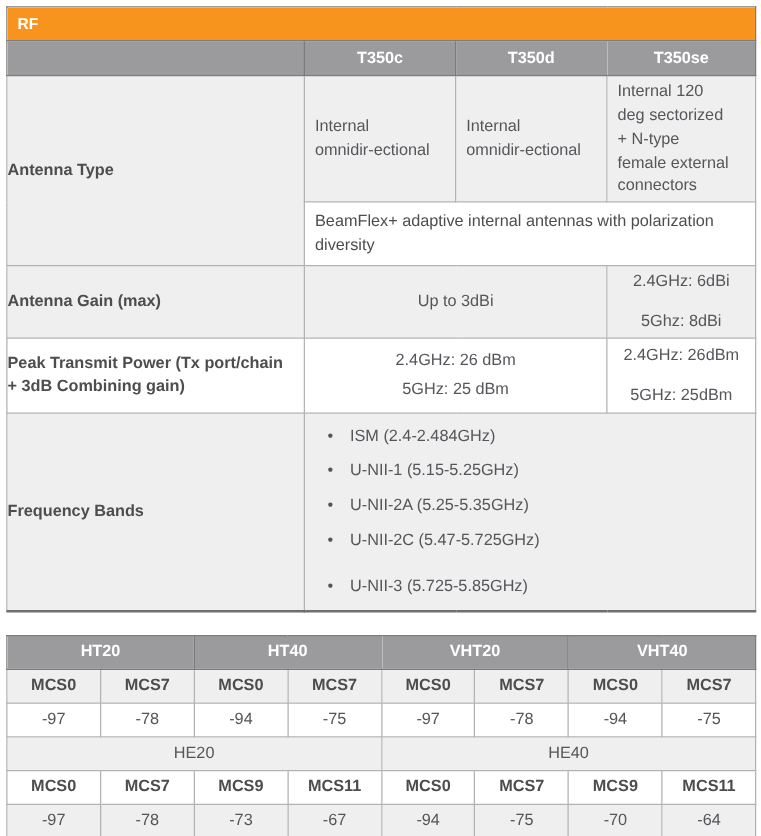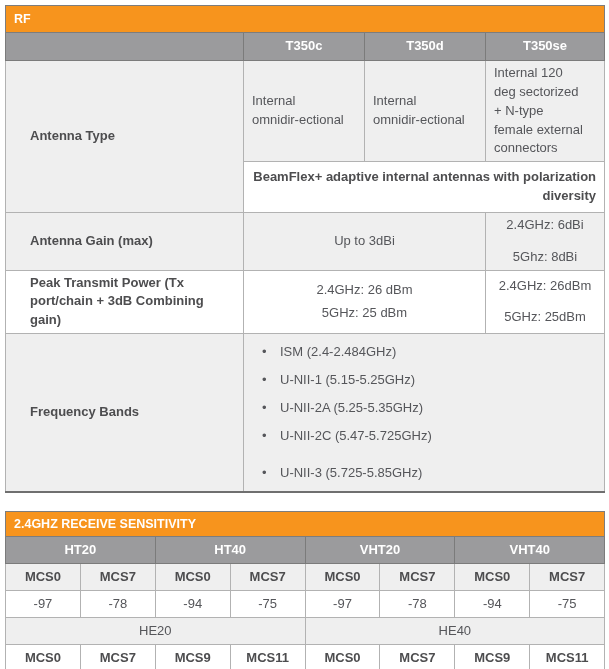--- a/index.html
+++ b/index.html
@@ -48,33 +48,33 @@
     font-size: 13px;
     height: 21px;
     border-color: #7b7b7b;
   }
   tr.row-gray > td { background: #efefef; }
   tr.row-white > td { background: #ffffff; }
   td.label {
     font-weight: bold;
     color: #4d4d4f;
     text-align: left;
-    padding-left: 24px;
+    padding-left: 0;
     padding-right: 8px;
     margin-top: 48px;
   }
   td.cell-left {
     text-align: left;
     padding-left: 8px;
     padding-right: 20px;
   }
   td.beamflex {
-    font-weight: bold;
+    font-weight: normal;
     color: #4d4d4f;
-    text-align: right;
+    text-align: left;
     padding: 6px 8px;
     vertical-align: middle;
   }
   .stack .line2-sm { margin-top: 4px; }
   .stack .line2-lg { margin-top: 13px; }
   ul.freq-list {
     list-style: none;
     margin: 6px 0;
     padding: 0 0 0 10px;
     text-align: left;
@@ -169,23 +169,20 @@
       <col style="width:74.9px">
         <col style="width:74.9px">
         <col style="width:74.9px">
         <col style="width:74.9px">
       <col style="width:74.9px">
         <col style="width:74.9px">
         <col style="width:74.9px">
         <col style="width:74.9px">
     </colgroup>
     <tbody>
-      <tr class="title-row">
-        <td colspan="8">2.4GHZ RECEIVE SENSITIVITY</td>
-      </tr>
       <tr>
         <th class="gray" colspan="2">HT20</th>
         <th class="gray" colspan="2">HT40</th>
         <th class="gray" colspan="2">VHT20</th>
         <th class="gray" colspan="2">VHT40</th>
       </tr>
       <tr class="row-gray">
         <td class="mcs">MCS0</td>
         <td class="mcs">MCS7</td>
         <td class="mcs">MCS0</td>

